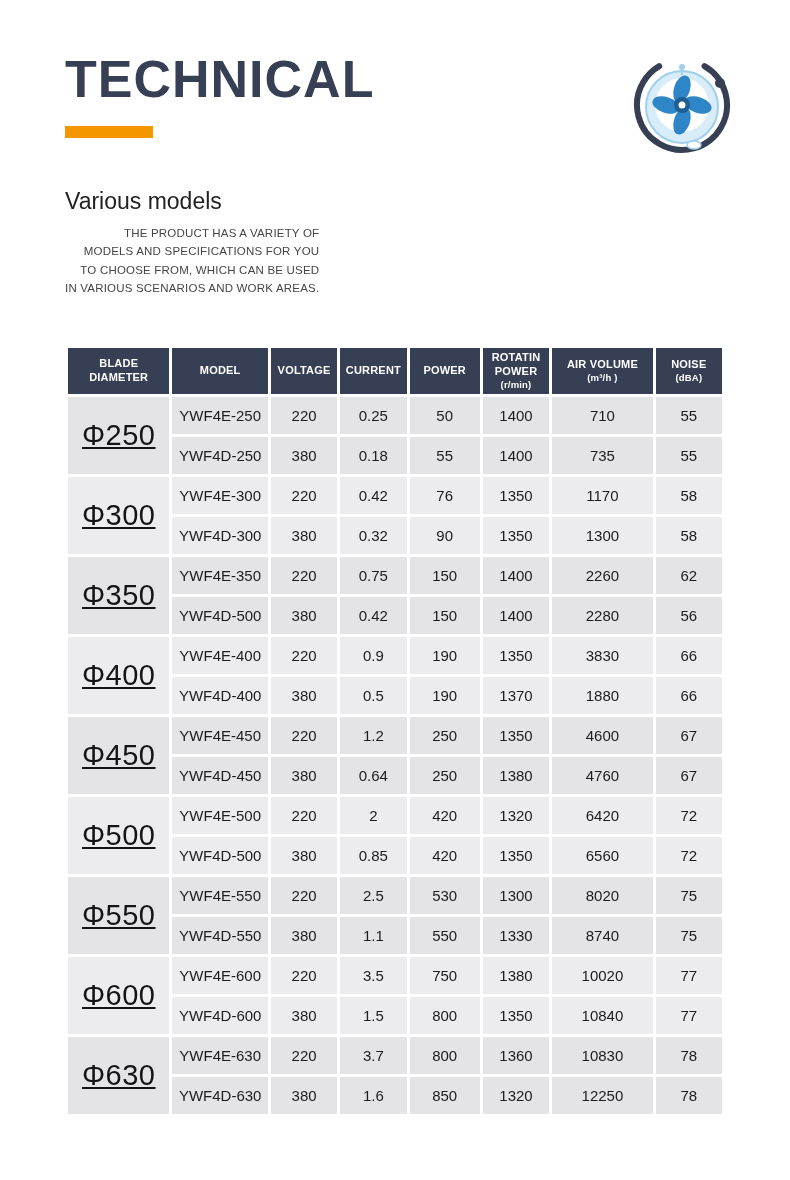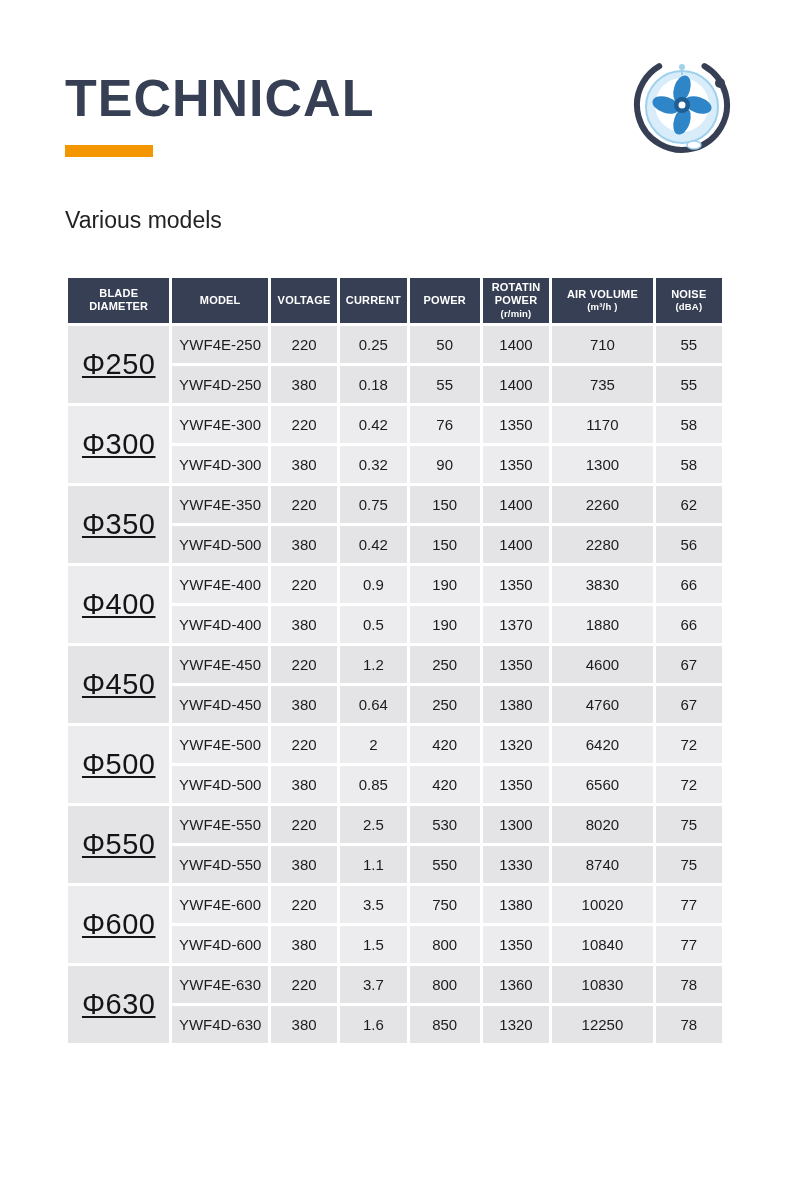--- a/index.html
+++ b/index.html
@@ -14,21 +14,21 @@
   :root {
     --navy: #363f54;
     --orange: #f39600;
     --row-gray: #e4e4e6;
     --row-gray-alt: #ececee;
     --text-dark: #1c1c1c;
   }
   .page { padding: 52px 65px 0 65px; position: relative; }
 
   
-  .title-block { line-height: 1.04; margin-top: 19px; }
+  .title-block { line-height: 1.04; }
   .title-line {
     font-size: 52px;
     font-weight: 700;
     color: var(--navy);
     letter-spacing: 1px;
   }
   .accent-bar {
     width: 88px;
     height: 12px;
     background: var(--orange);
@@ -61,21 +61,21 @@
     font-size: 11.5px;
     color: #454545;
     text-align: right;
     line-height: 1.6;
     letter-spacing: 0.2px;
     margin-top: 4px;
   }
 
   
   .spec-table {
-    margin-top: 36px;
+    margin-top: 48px;
     width: 660px;
     border-collapse: separate;
     border-spacing: 3px;
     table-layout: fixed;
   }
   .spec-table col.c-diameter { width: 101px; }
   .spec-table col.c-model    { width: 95px; }
   .spec-table col.c-voltage  { width: 66px; }
   .spec-table col.c-current  { width: 66px; }
   .spec-table col.c-power    { width: 70px; }
@@ -150,20 +150,26 @@
   </div>
 
   <div class="title-block">
     <div class="title-line">TECHNICAL</div>
   </div>
   <div class="accent-bar"></div>
 
   <div class="intro-row">
     <div class="subtitle">
       <div>Various models</div>
+    </div>
+    <div class="description">
+      <div>THE PRODUCT HAS A VARIETY OF</div>
+      <div>MODELS AND SPECIFICATIONS FOR YOU</div>
+      <div>TO CHOOSE FROM, WHICH CAN BE USED</div>
+      <div>IN VARIOUS SCENARIOS AND WORK AREAS.</div>
     </div>
   </div>
 
   <table class="spec-table">
     <colgroup>
       <col class="c-diameter">
         <col class="c-model">
         <col class="c-voltage">
         <col class="c-current">
       <col class="c-power">

